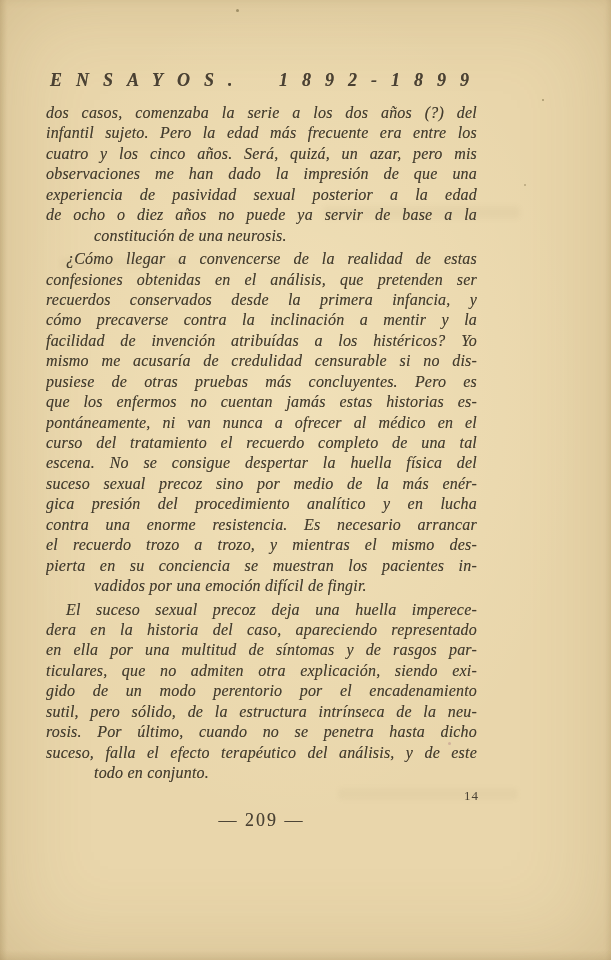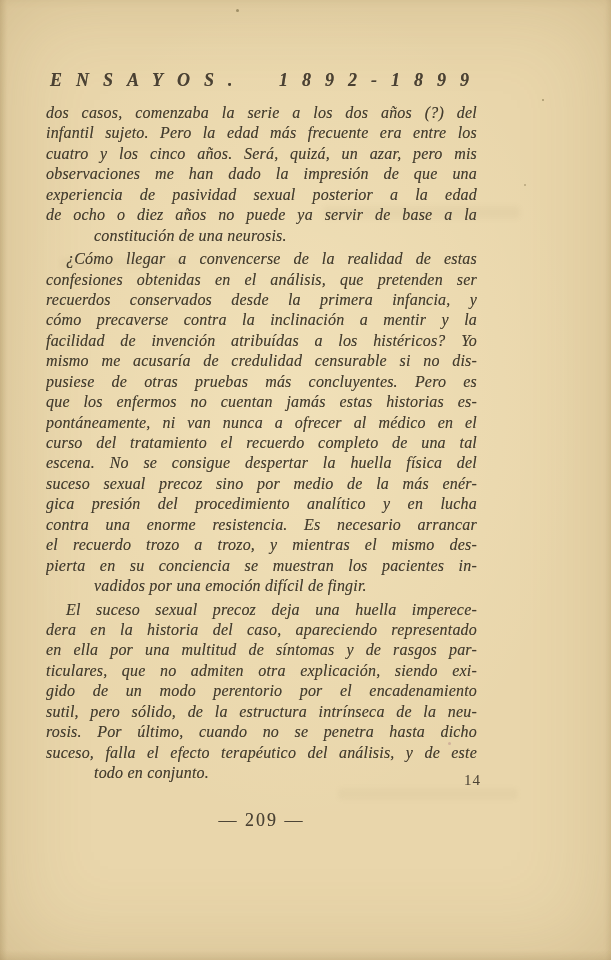--- a/index.html
+++ b/index.html
@@ -37,22 +37,22 @@
     height:20.45px;overflow:hidden;white-space:normal;
   }
   .line.last{text-align-last:left;margin-left:48px;}
   .para.indent .line.first{text-indent:20px;}
   .page-number{
     position:absolute;left:46px;top:810px;width:431px;
     text-align:center;font-size:18px;letter-spacing:2px;
     color:#4a4234;text-shadow:0 0 .5px rgba(74,66,52,.5);
   }
   .signature-mark{
-    position:absolute;left:464px;top:772px;
-    font-size:15px;letter-spacing:1px;color:#4a4234;
+    position:absolute;left:464px;top:788px;
+    font-size:13px;letter-spacing:1px;color:#4a4234;
   }
   
   .smudge{position:absolute;background:#8a7a50;opacity:.06;filter:blur(2.5px);border-radius:4px;}
   .smudge.s1{left:322px;top:206px;width:198px;height:13px;}
   .smudge.s2{left:60px;top:258px;width:120px;height:11px;opacity:.05;}
   .smudge.s3{left:338px;top:788px;width:180px;height:12px;opacity:.05;}
   .speck{position:absolute;border-radius:50%;}
   .speck.k1{left:236px;top:9px;width:3px;height:3px;background:#8f7f58;opacity:.8;}
   .speck.k2{left:542px;top:99px;width:2px;height:2px;background:#97865e;opacity:.8;}
   .speck.k3{left:524px;top:184px;width:2px;height:2px;background:#a08f66;opacity:.7;}

